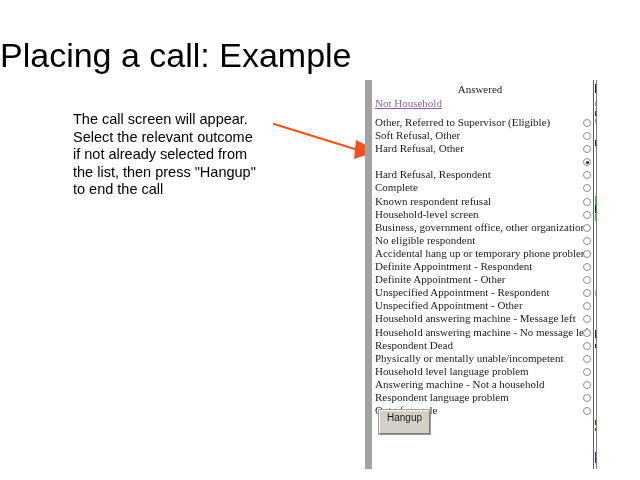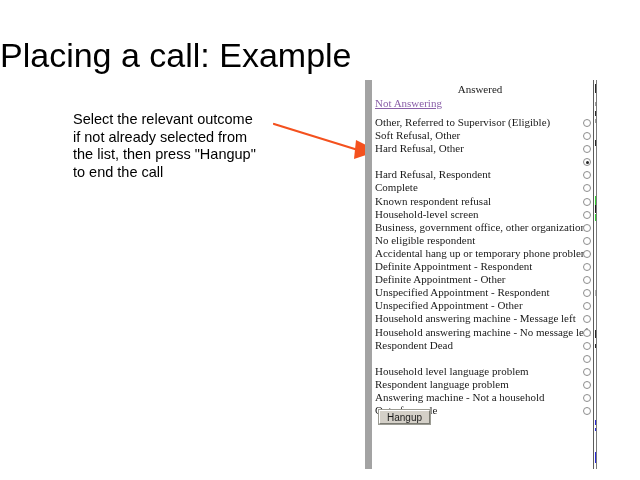--- a/index.html
+++ b/index.html
@@ -151,55 +151,56 @@
     height: 3px;
     border-radius: 50%;
     background: #262626;
   }
 
   
   #hangup-button {
     position: absolute;
     left: 7px;
     top: 330px;
-    padding: 1px 7px 0 7px;
+    padding: 1px 7px 10px 7px;
     font-family: "Liberation Sans", sans-serif;
     font-size: 10px;
     color: #1b1b1b;
     background: #d4d0c8;
     border-top: 1px solid #ffffff;
     border-left: 1px solid #ffffff;
     border-right: 1px solid #7b7b73;
     border-bottom: 1px solid #7b7b73;
     outline: 1px solid #9c9c94;
     cursor: pointer;
   }
 </style>
 </head>
 <body>
 
 <div id="slide-title">Placing a call: Example</div>
 
 <div id="callout-text">
+  <div>The call screen will appear.</div>
   <div>Select the relevant outcome</div>
   <div>if not already selected from</div>
   <div>the list, then press "Hangup"</div>
   <div>to end the call</div>
 </div>
 
 <svg id="arrow-annotation" viewBox="0 0 108 52" width="108" height="52">
   <line x1="2" y1="6" x2="86" y2="32" stroke="#F4511E" stroke-width="2.2" stroke-linecap="round"></line>
   <polygon points="84,22 106,33 82,41" fill="#F4511E"></polygon>
 </svg>
 
 <div id="call-screen-panel">
 
   <div id="answered-header">Answered</div>
 
-  <a id="not-answered-link" href="#">Not Answering</a>
+  <a id="not-answered-link" href="#">Not Household</a>
 
   <div id="outcome-list">
       <div class="outcome-row">
         <span class="outcome-label">Other, Referred to Supervisor (Eligible)</span>
         <span class="outcome-radio"></span>
       </div>
       <div class="outcome-row">
         <span class="outcome-label">Soft Refusal, Other</span>
         <span class="outcome-radio"></span>
       </div>
@@ -260,32 +261,33 @@
       </div>
       <div class="outcome-row">
         <span class="outcome-label">Household answering machine - No message left</span>
         <span class="outcome-radio"></span>
       </div>
       <div class="outcome-row">
         <span class="outcome-label">Respondent Dead</span>
         <span class="outcome-radio"></span>
       </div>
       <div class="outcome-row">
+        <span class="outcome-label">Physically or mentally unable/incompetent</span>
         <span class="outcome-radio"></span>
       </div>
       <div class="outcome-row">
         <span class="outcome-label">Household level language problem</span>
         <span class="outcome-radio"></span>
       </div>
       <div class="outcome-row">
+        <span class="outcome-label">Answering machine - Not a household</span>
+        <span class="outcome-radio"></span>
+      </div>
+      <div class="outcome-row">
         <span class="outcome-label">Respondent language problem</span>
-        <span class="outcome-radio"></span>
-      </div>
-      <div class="outcome-row">
-        <span class="outcome-label">Answering machine - Not a household</span>
         <span class="outcome-radio"></span>
       </div>
       <div class="outcome-row">
         <span class="outcome-label">Out of sample</span>
         <span class="outcome-radio"></span>
       </div>
     </div>
 
   <div id="hangup-button">Hangup</div>
 </div>

